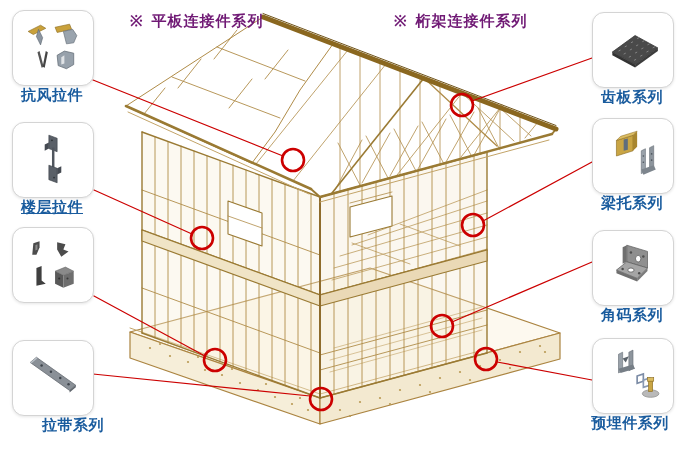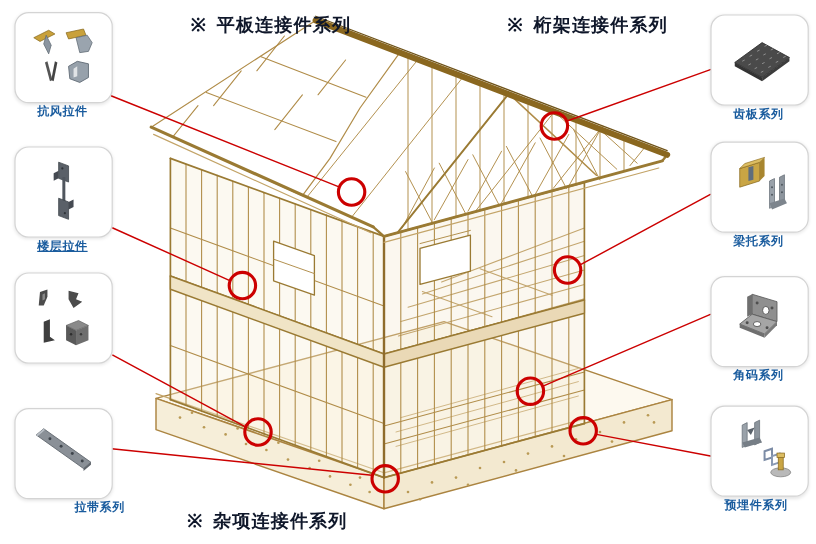--- a/index.html
+++ b/index.html
@@ -2,24 +2,24 @@
 <html><head>
 <meta charset="utf-8">
 <style>
   html,body{margin:0;padding:0;background:#ffffff;}
   .stage{position:relative;width:680px;height:453px;background:#ffffff;overflow:hidden;
          font-family:"Liberation Sans",sans-serif;}
   .diagram-svg{position:absolute;left:0;top:0;z-index:1;}
   .cbox{position:absolute;width:80px;height:74px;background:#ffffff;border:1px solid #d4d4d4;
         border-radius:12px;box-shadow:0 1px 3px rgba(0,0,0,0.10);z-index:3;
         display:flex;align-items:center;justify-content:center;}
-  .clabel{position:absolute;width:104px;text-align:center;font-size:10px;font-weight:bold;
+  .clabel{position:absolute;width:104px;text-align:center;font-size:15px;font-weight:bold;
           color:#1a5c9e;letter-spacing:0.5px;z-index:3;white-space:nowrap;}
-  .series{position:absolute;font-size:15px;font-weight:bold;color:#0f172a;letter-spacing:1px;
-          z-index:3;white-space:nowrap;margin-left:29px;}
+  .series{position:absolute;font-size:15px;font-weight:bold;color:#701a75;letter-spacing:1px;
+          z-index:3;white-space:nowrap;}
   .series .mark{margin-right:8px;}
   
   #lb0{left:12px;top:10px;}  #ll0{left:0px;top:86px;}
   #lb1{left:12px;top:122px;} #ll1{left:0px;top:198px;text-decoration:underline;}
   #lb2{left:12px;top:227px;} #ll2{left:0px;top:303px;}
   #lb3{left:12px;top:340px;} #ll3{left:0px;top:416px;text-align:right;}
   
   #rb0{left:592px;top:12px;}  #rl0{left:580px;top:88px;}
   #rb1{left:592px;top:118px;} #rl1{left:580px;top:194px;}
   #rb2{left:592px;top:230px;} #rl2{left:580px;top:306px;}
@@ -266,23 +266,20 @@
       </g>
     </g>
   </svg>
 
   <div class="series" id="ts0">
     <span class="mark">※</span><span>平板连接件系列</span>
   </div>
   <div class="series" id="ts1">
     <span class="mark">※</span><span>桁架连接件系列</span>
   </div>
-  <div class="series" id="bs0">
-    <span class="mark">※</span><span>杂项连接件系列</span>
-  </div>
 
   <div class="cbox" id="lb0">
     <svg width="60" height="58" viewBox="0 0 56 56">
       <polygon points="4,12 16,6 21,9 9,15" fill="#c9a13b" stroke="#8a6a1f" stroke-width="0.6"></polygon>
       <polygon points="14,10 18,18 16,25 12,17" fill="#8b95a0" stroke="#5f6973" stroke-width="0.6"></polygon>
       <polygon points="30,8 44,5 46,10 32,13" fill="#c9a13b" stroke="#8a6a1f" stroke-width="0.6"></polygon>
       <polygon points="38,12 47,10 51,16 48,23 41,24" fill="#9aa4ae" stroke="#5f6973" stroke-width="0.6"></polygon>
       <polygon points="13,32 17,47 19,46 15,31" fill="#555"></polygon>
       <polygon points="21,31 18,46 20,47 23,32" fill="#444"></polygon>
       <polygon points="32,35 39,31 48,33 48,44 41,48 33,45" fill="#97a1ab" stroke="#5f6973" stroke-width="0.7"></polygon>

